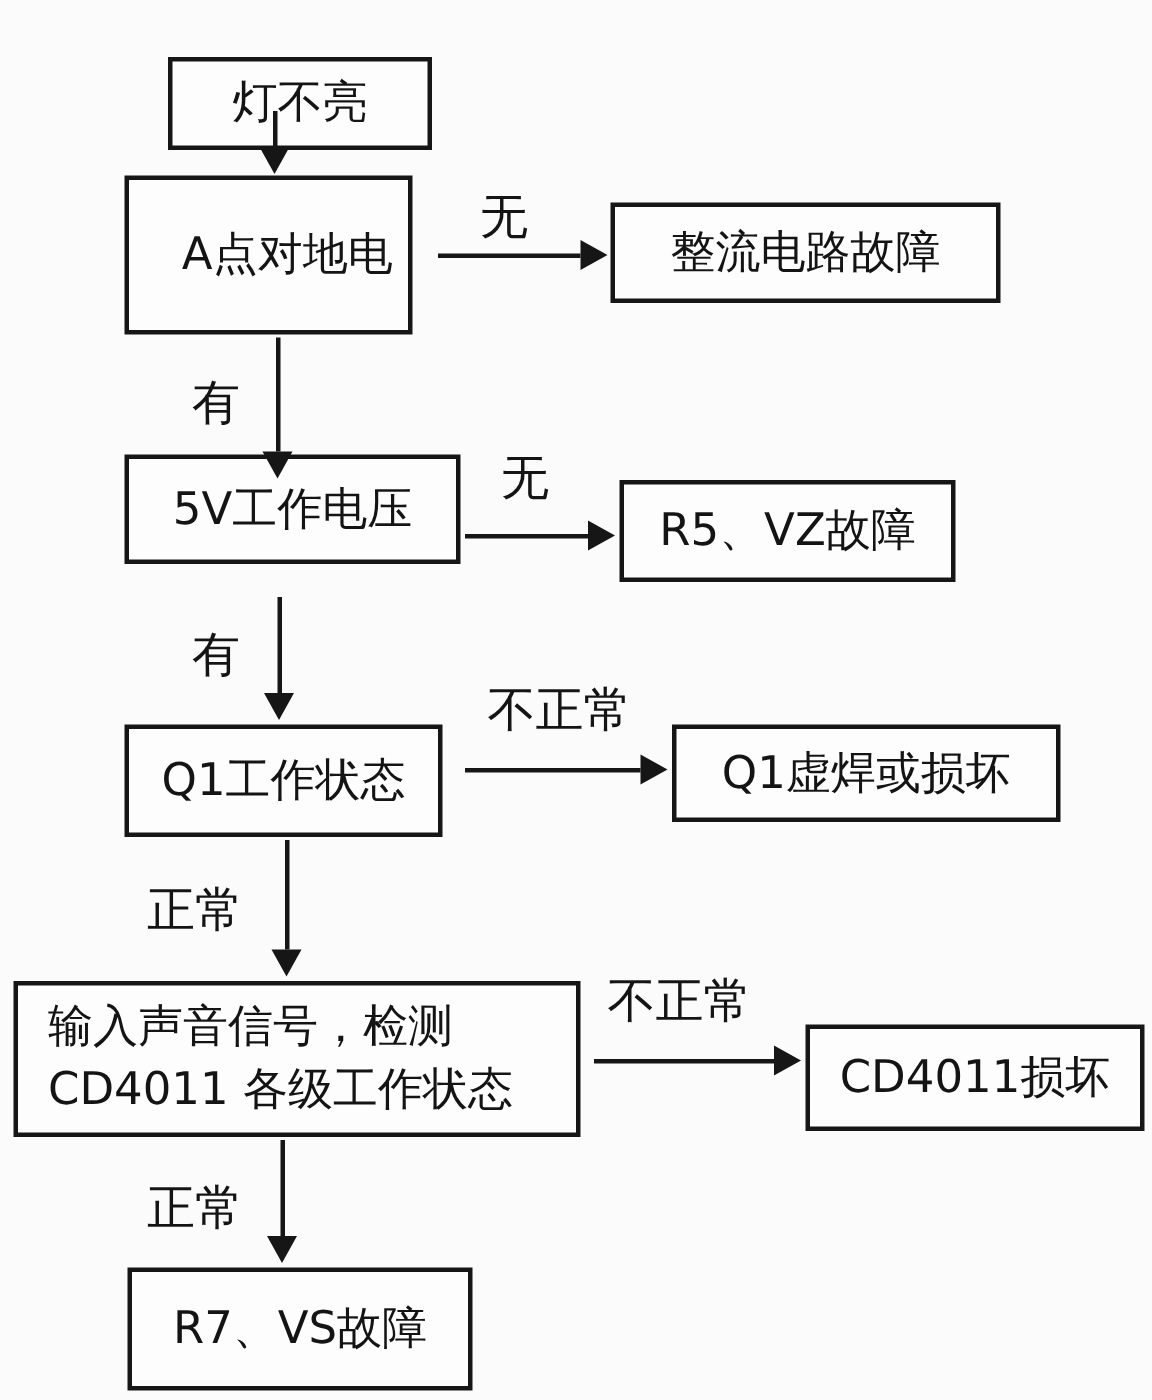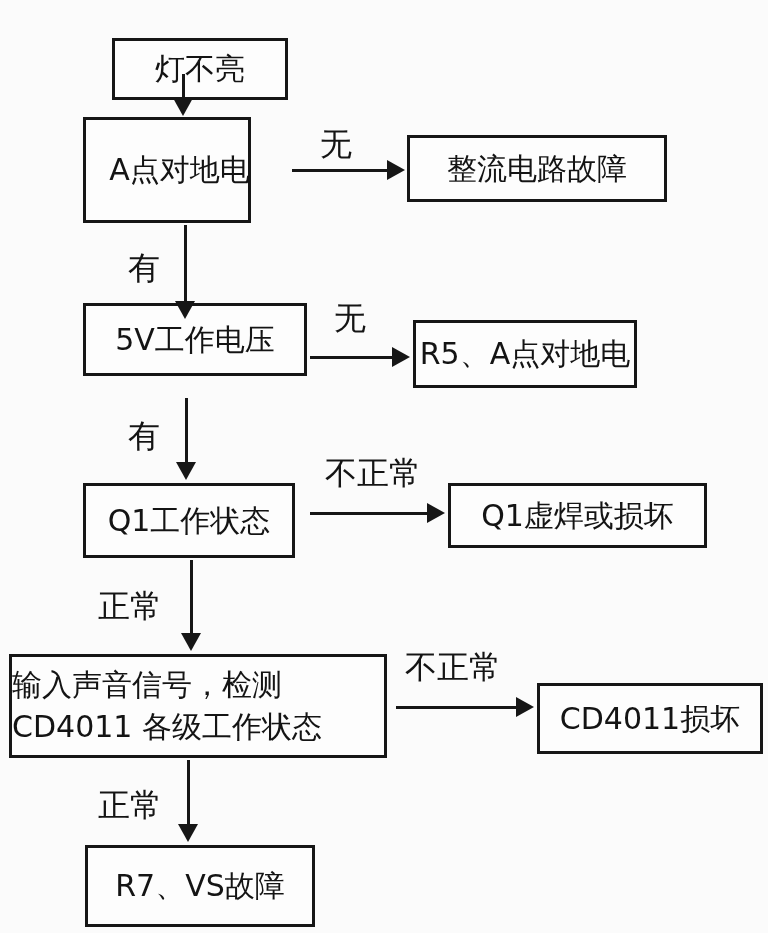--- a/index.html
+++ b/index.html
@@ -25,20 +25,21 @@
     flex-direction: column;
     justify-content: center;
     align-items: center;
     font-size: 30px;
     line-height: 42px;
     text-align: center;
     white-space: nowrap;
   }
   .node.left-align {
     align-items: flex-start;
+    padding-left: 20px;
     text-align: left;
   }
   .edge-label {
     position: absolute;
     font-size: 32px;
     line-height: 34px;
     white-space: nowrap;
     color: #141414;
   }
   .h-arrow {
@@ -67,21 +68,21 @@
     bottom: -18px;
     left: -9px;
     width: 0; height: 0;
     border-top: 18px solid #161616;
     border-left: 10px solid transparent;
     border-right: 10px solid transparent;
   }
 
   
   #n-start          { left: 112px; top: 10px;  width: 176px; height: 62px; margin-top: 28px; }
-  #n-a-voltage      { left: 83px;  top: 117px; width: 168px; height: 106px; padding-left: 25px; }
+  #n-a-voltage      { left: 83px;  top: 117px; width: 192px; height: 106px; padding-left: 25px; }
   #n-rectifier      { left: 407px; top: 135px; width: 260px; height: 67px; }
   #n-5v             { left: 83px;  top: 303px; width: 224px; height: 73px; }
   #n-r5vz           { left: 413px; top: 320px; width: 224px; height: 68px; }
   #n-q1             { left: 83px;  top: 483px; width: 212px; height: 75px; }
   #n-q1-fault       { left: 448px; top: 483px; width: 259px; height: 65px; }
   #n-cd4011-check   { left: 9px;   top: 654px; width: 378px; height: 104px; }
   #n-cd4011-fault   { left: 537px; top: 683px; width: 226px; height: 71px; }
   #n-r7vs           { left: 85px;  top: 845px; width: 230px; height: 82px; }
 
   
@@ -122,21 +123,21 @@
 
   <div class="node" id="n-rectifier">
     <div>整流电路故障</div>
   </div>
 
   <div class="node" id="n-5v">
     <div>5V工作电压</div>
   </div>
 
   <div class="node" id="n-r5vz">
-    <div>R5、A点对地电</div>
+    <div>R5、VZ故障</div>
   </div>
 
   <div class="node" id="n-q1">
     <div>Q1工作状态</div>
   </div>
 
   <div class="node" id="n-q1-fault">
     <div>Q1虚焊或损坏</div>
   </div>
 

